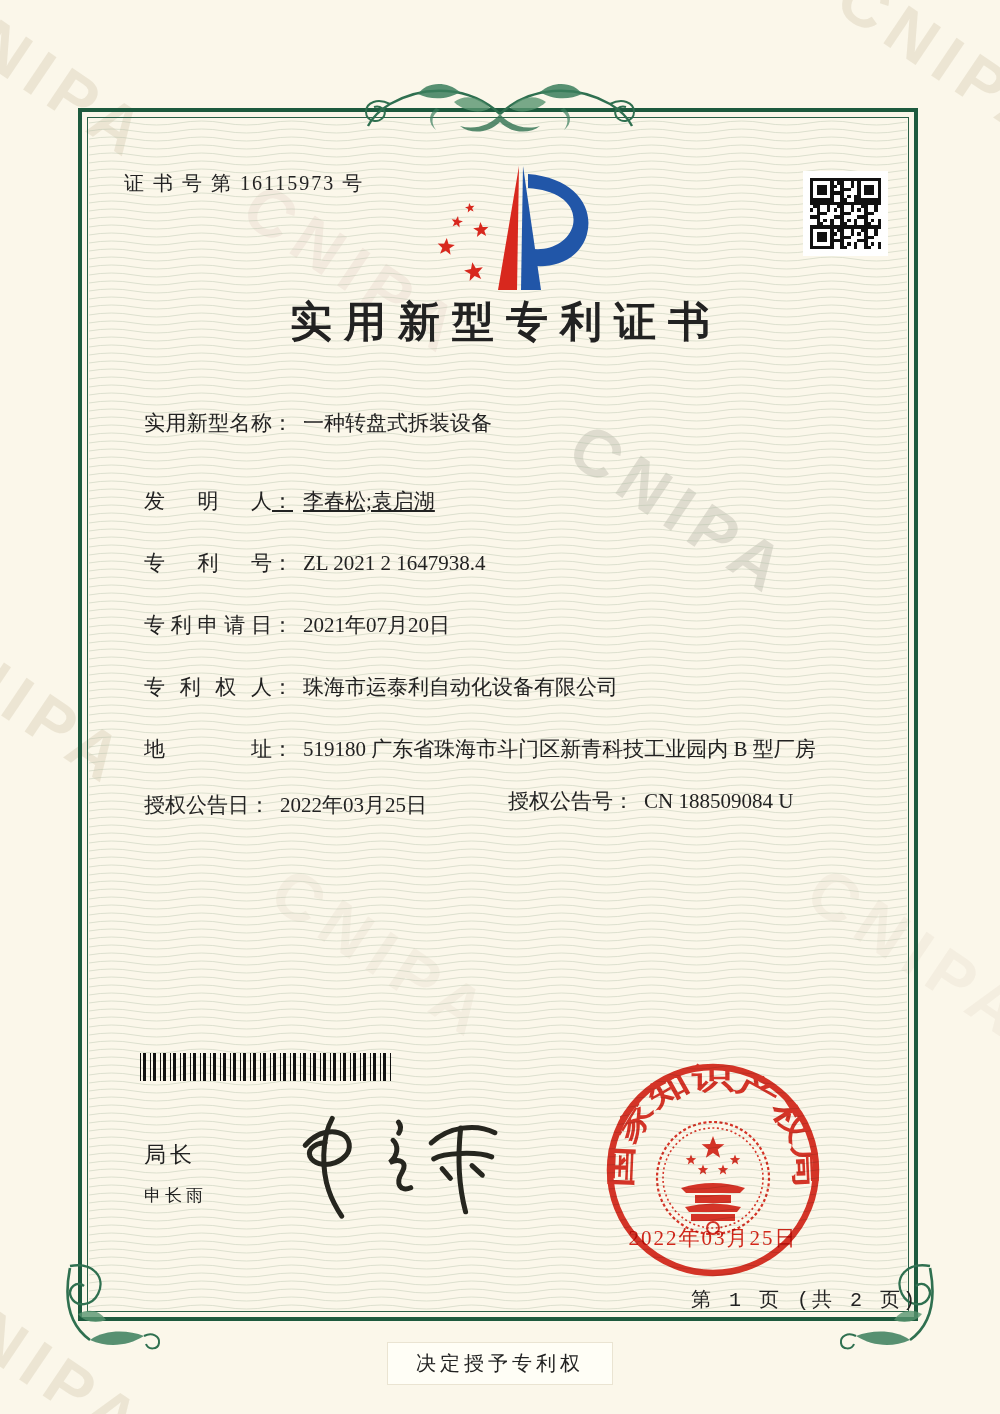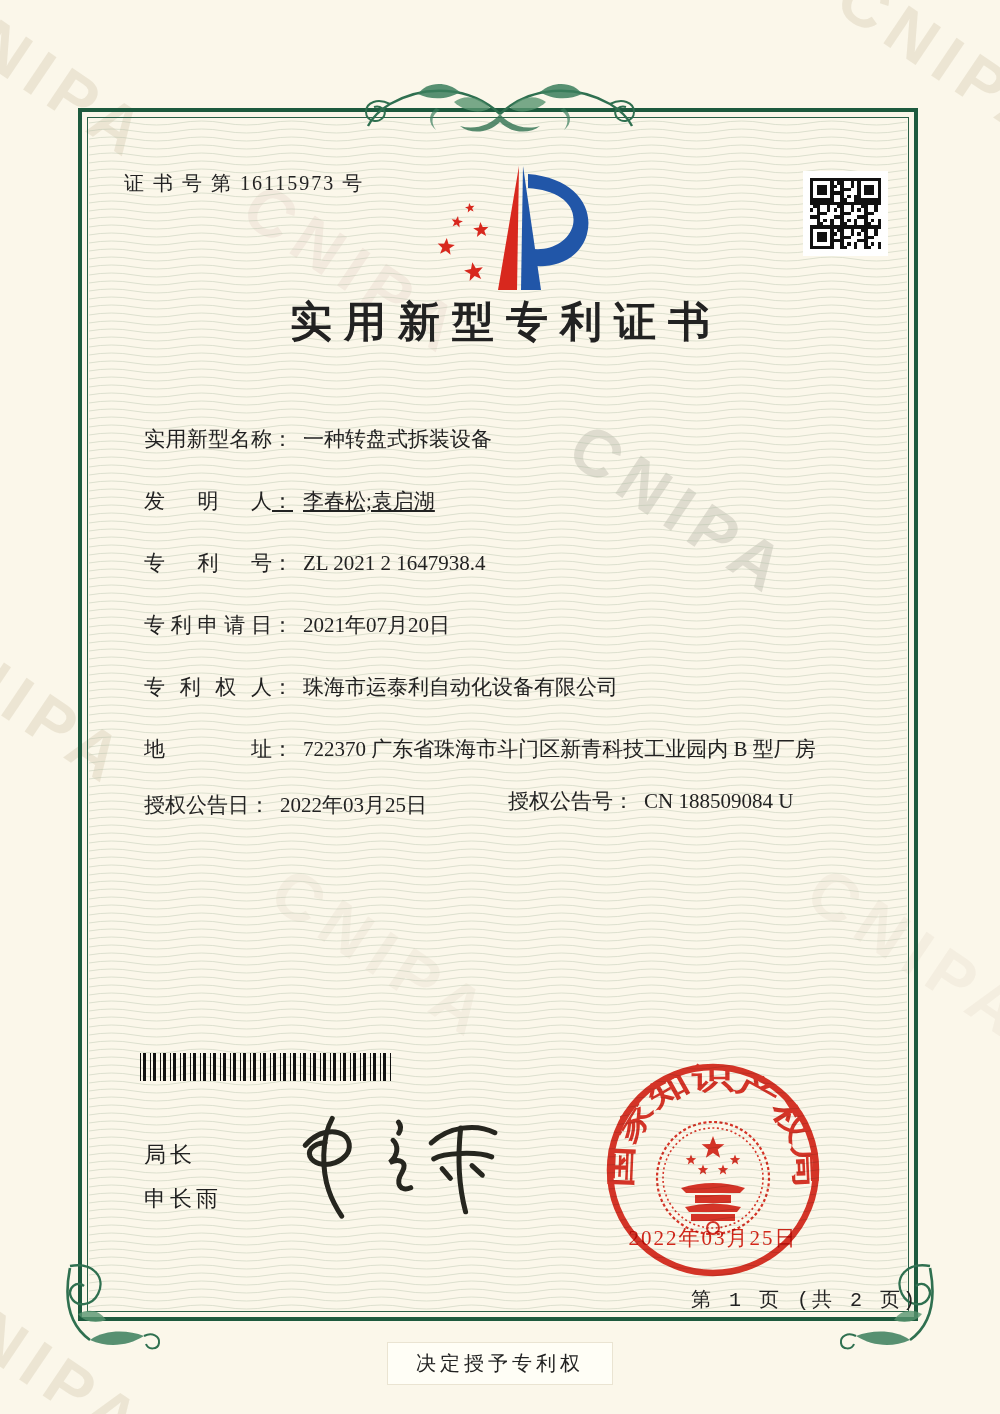--- a/index.html
+++ b/index.html
@@ -38,21 +38,21 @@
   .flabel{display:inline-block;width:128px;text-align:justify;text-align-last:justify;vertical-align:bottom;}
   .fvalue{margin-left:10px;}
   .grant2{left:508px;}
   .paras{left:140px;top:833px;width:728px;font-size:21px;line-height:36.5px;text-align:justify;z-index:4;}
   .paras p{margin:0;text-indent:2em;}
   
   .barcode{left:140px;top:1053px;width:265px;height:28px;display:flex;align-items:stretch;overflow:hidden;z-index:4;}
   .barcode div{height:100%;flex:0 0 auto;}
   
   .sig-title{left:144px;top:1140px;font-size:22px;letter-spacing:4px;z-index:4;}
-  .sig-name{left:144px;top:1184px;font-size:22px;letter-spacing:4px;z-index:4;}
+  .sig-name{left:144px;top:1184px;font-size:17px;letter-spacing:4px;z-index:4;}
   .sig-script{left:282px;top:1102px;z-index:4;transform:rotate(-2deg);}
   
   .seal{left:603px;top:1060px;z-index:5;mix-blend-mode:multiply;opacity:.94;}
   .seal-date{left:608px;top:1224px;width:210px;text-align:center;font-size:21px;letter-spacing:2px;
              color:#d6281c;z-index:6;mix-blend-mode:multiply;}
   .page-note{left:78px;top:1286px;width:840px;text-align:right;font-size:20px;letter-spacing:3px;z-index:4;font-family:Liberation Mono, monospace;}
   .cont-wrap{left:0;top:1342px;width:1000px;display:flex;justify-content:center;z-index:4;}
   .cont-note{padding:7px 28px;font-size:20px;letter-spacing:4px;background:#fffef6;border:1px solid #eae4d2;}
 </style>
 </head>
@@ -281,37 +281,37 @@
     <rect x="16" y="2" width="7" height="7" fill="#111"></rect>
     <rect x="17" y="3" width="5" height="5" fill="#fff"></rect>
     <rect x="18" y="4" width="3" height="3" fill="#111"></rect>
     <rect x="2" y="16" width="7" height="7" fill="#111"></rect>
     <rect x="3" y="17" width="5" height="5" fill="#fff"></rect>
     <rect x="4" y="18" width="3" height="3" fill="#111"></rect>
   </svg>
 
 <div class="abs title">实用新型专利证书</div>
 
-<div class="row" style="top:425px;">
+<div class="row" style="top:409px;">
   <span class="flabel">实用新型名称</span><span>：</span><span class="fvalue">一种转盘式拆装设备</span>
 </div>
 <div class="row" style="top:487px;text-decoration:underline;">
   <span class="flabel">发明人</span><span>：</span><span class="fvalue">李春松;袁启湖</span>
 </div>
 <div class="row" style="top:549px;">
   <span class="flabel">专利号</span><span>：</span><span class="fvalue">ZL 2021 2 1647938.4</span>
 </div>
 <div class="row" style="top:611px;">
   <span class="flabel">专利申请日</span><span>：</span><span class="fvalue">2021年07月20日</span>
 </div>
 <div class="row" style="top:673px;">
   <span class="flabel">专利权人</span><span>：</span><span class="fvalue">珠海市运泰利自动化设备有限公司</span>
 </div>
 <div class="row" style="top:735px;">
-  <span class="flabel">地址</span><span>：</span><span class="fvalue">722370 广东省珠海市斗门区新青科技工业园内 B 型厂房</span>
+  <span class="flabel">地址</span><span>：</span><span class="fvalue">519180 广东省珠海市斗门区新青科技工业园内 B 型厂房</span>
 </div>
 
 <div class="row" style="top:791px;">
   <span>授权公告日</span><span>：</span><span class="fvalue">2022年03月25日</span>
 </div>
 <div class="row grant2" style="top:787px;">
   <span>授权公告号</span><span>：</span><span class="fvalue">CN 188509084 U</span>
 </div>
 
 <div class="abs paras">

